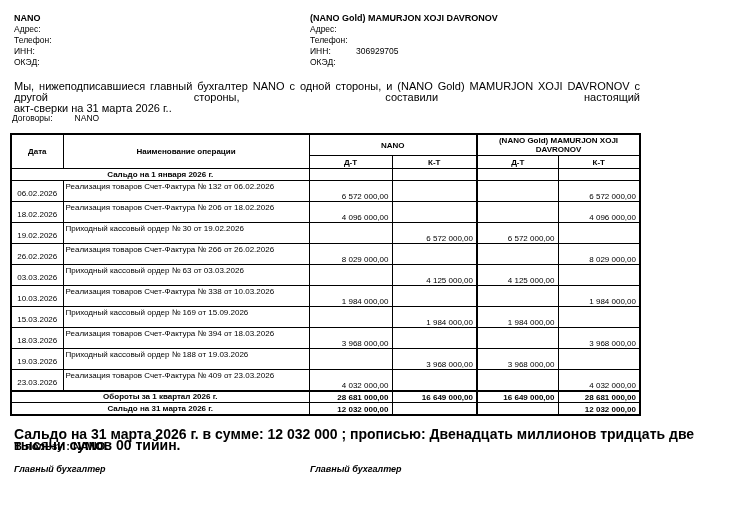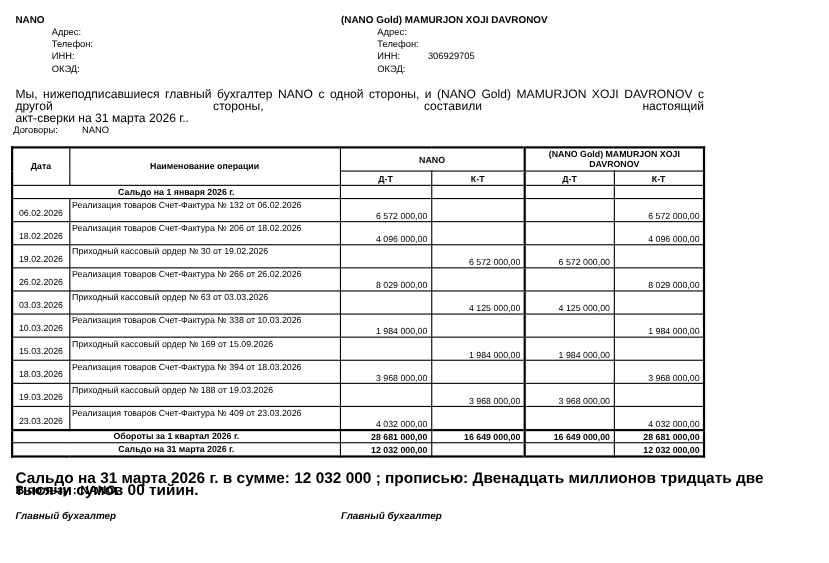--- a/index.html
+++ b/index.html
@@ -8,21 +8,21 @@
     position:relative; width:754px; height:494px; overflow:hidden;
     background:#fff; color:#000;
     font-family:"Liberation Sans", sans-serif;
   }
   
   .party { position:absolute; top:13px; font-size:8.5px; line-height:11px; }
   .party.left  { left:14px;  width:290px; }
   .party.right { left:310px; width:330px; }
   .party .pname { font-weight:bold; font-size:9px; }
   .party .frow { display:flex; }
-  .party .flabel { width:46px;margin-left:33px; }
+  .party .flabel { width:46px; }
   
   .intro { position:absolute; left:14px; top:81px; width:626px; font-size:11px; line-height:11px; }
   .intro .j { text-align:justify; text-align-last:justify; }
   
   .contracts { position:absolute; left:12px; top:113px; font-size:8.5px; }
   .contracts .cval { margin-left:22px; }
   
   table.act { position:absolute; left:10px; top:133px; border-collapse:collapse; table-layout:fixed; }
   table.act, table.act td, table.act th { border:1px solid #000; }
   table.act { border-width:2px; }

